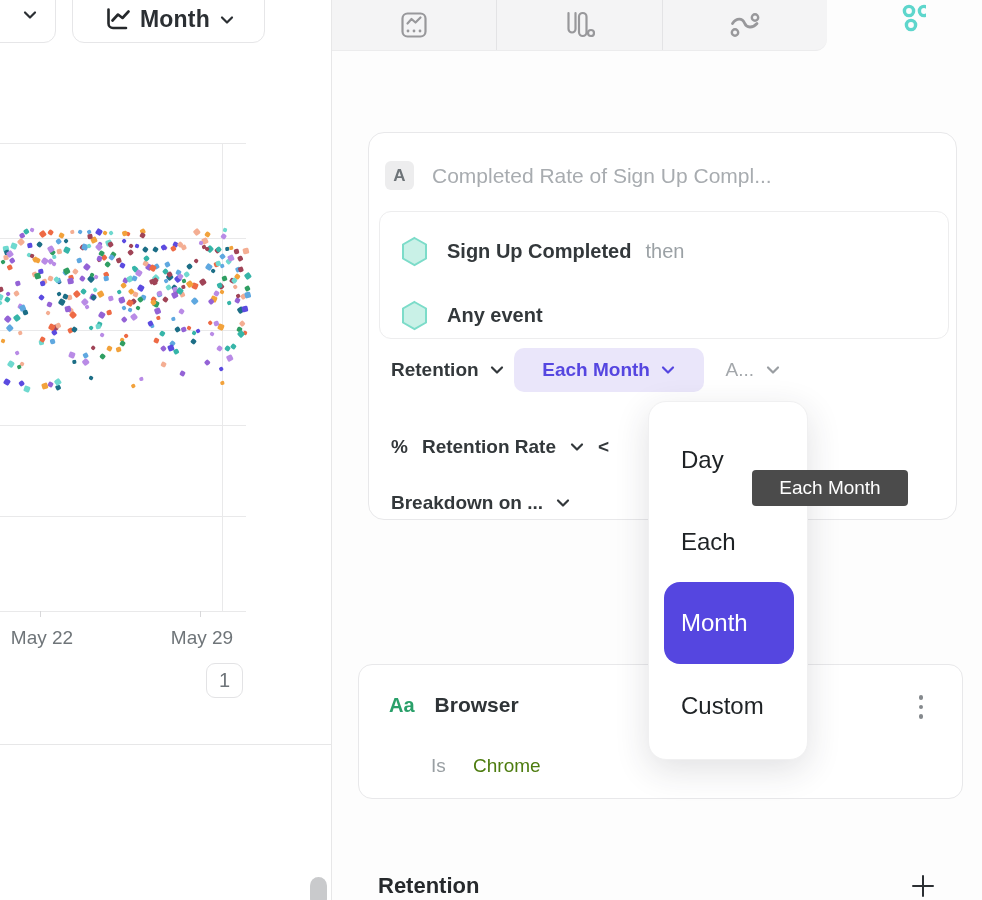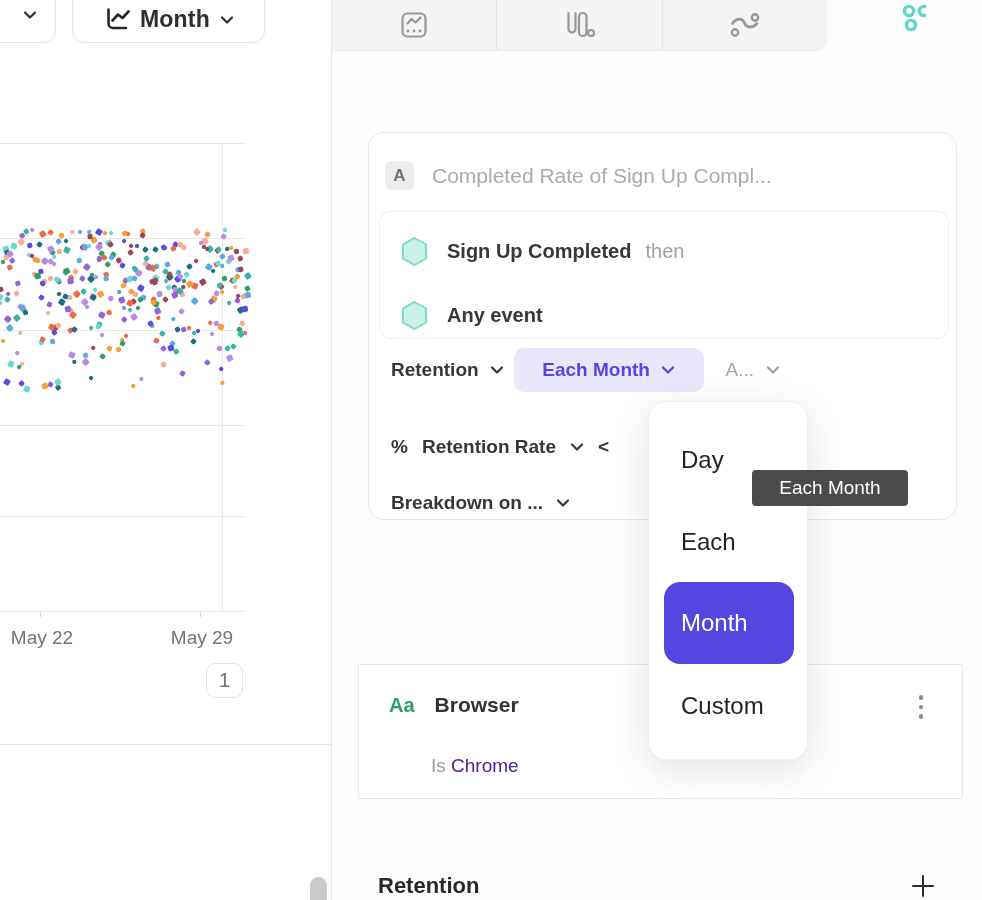--- a/index.html
+++ b/index.html
@@ -63,30 +63,30 @@
   .metric-row { position:absolute; left:22px; top:303px; display:flex; align-items:center; gap:14px;
     color:#33383b; font-size:19px; font-weight:600; }
   .breakdown-on-row { position:absolute; left:22px; top:359px; display:flex; align-items:center; gap:13px;
     color:#33383b; font-size:19px; font-weight:600; }
 
   .section-header { position:absolute; left:46px; width:559px; display:flex;
     align-items:center; justify-content:space-between; }
   .section-title { color:#26292c; font-size:22px; font-weight:700; }
   .plus-btn { width:28px; height:28px; color:#2b2f33; display:flex; align-items:center; justify-content:center; }
 
-  .filter-card { left:26px; top:664px; width:605px; height:135px; border-radius:2px; }
+  .filter-card { left:26px; top:664px; width:605px; height:135px; border-radius:14px; }
   .filter-head { position:absolute; left:30px; top:28px; display:flex; align-items:center; gap:20px; }
   .type-icon { font-size:20px; font-weight:700; }
   .filter-name { color:#2f3437; font-size:21px; font-weight:600; }
   .kebab { position:absolute; right:28px; top:24px; width:26px; height:36px;
     display:flex; flex-direction:column; align-items:center; justify-content:center; gap:5px; }
   .kebab i { width:4.5px; height:4.5px; border-radius:50%; background:#85898d; }
   .filter-cond { position:absolute; left:72px; top:90px; font-size:19px; }
   .cond-op { color:#999fa3; }
-  .cond-val { color:#4c1d95; }
+  .cond-val { color:#4d7c0f; margin-left:22px; }
 
   
   .dropdown { position:absolute; left:316px; top:401px; width:160px; height:359px; background:#fff;
     border:1px solid #f0f0f1; border-radius:18px; z-index:50;
     box-shadow:0 10px 34px rgba(40,40,60,.14); }
   .dd-item { position:absolute; left:32px; color:#1e2225; font-size:24px; font-weight:500; }
   .dd-selected { position:absolute; left:15px; width:130px; height:82px; border-radius:16px;
     display:flex; align-items:center; padding-left:17px; color:#fff; font-size:24px; font-weight:500; }
   .tooltip { position:absolute; left:420px; top:470px; width:156px; height:36px; background:#4b4b4b;
     border-radius:4px; z-index:60; display:flex; align-items:center; justify-content:center;

